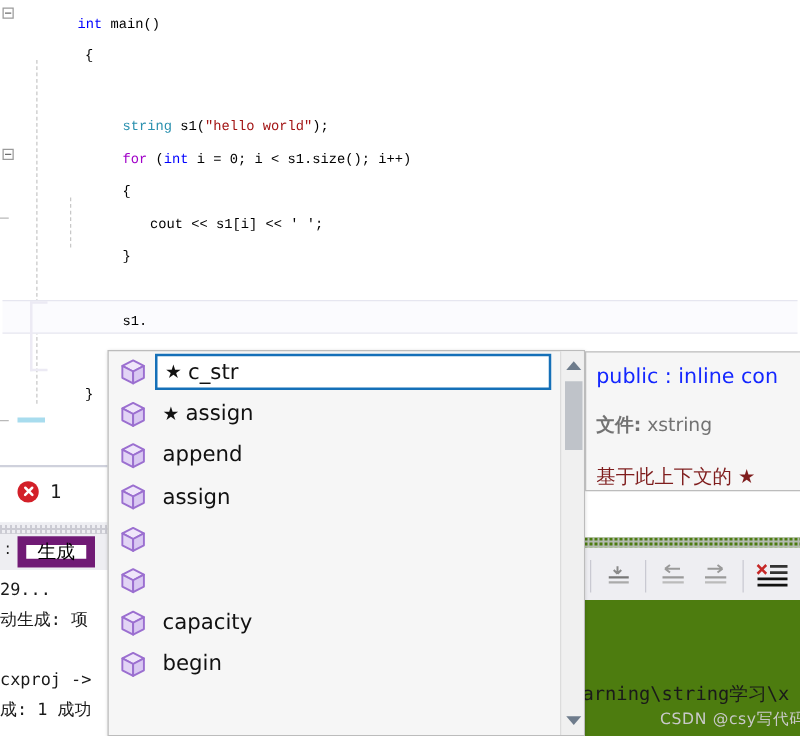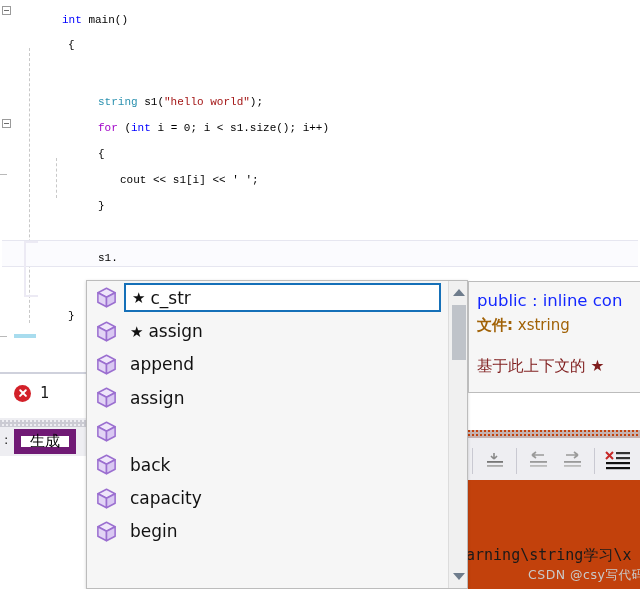--- a/index.html
+++ b/index.html
@@ -108,21 +108,21 @@
     font-size:15px;color:#000;
   }
   .out-text{
     position:absolute;left:0;top:42px;width:92px;
     font-family:"DejaVu Sans Mono","Liberation Mono",monospace;
     font-size:13.5px;line-height:24px;color:#1a1a1a;white-space:pre;
   }
 
   
   .out-right{
-    position:absolute;left:466px;top:430px;width:174px;height:159px;background:#c2410c;
+    position:absolute;left:466px;top:430px;width:174px;height:159px;background:#4d7c0f;
   }
   .grip-r{
     position:absolute;left:0;top:0;width:174px;height:8px;
     background:
       repeating-linear-gradient(90deg,#c6c6ce 0 2px,transparent 2px 4px),
       repeating-linear-gradient(0deg,#c6c6ce 0 2px,transparent 2px 4px);
     background-size:4px 4px;opacity:.85;
   }
   .toolstrip-r{
     position:absolute;left:0;top:8px;width:174px;height:42px;background:#eeeef2;}
@@ -191,22 +191,23 @@
   .tip{
     position:absolute;left:468px;top:281px;width:176px;height:112px;
     background:#f6f6f6;border:1px solid #bcbcbc;box-sizing:border-box;
     padding:7px 6px 0 8px;
   }
   .tip-sig{
     font-size:16.5px;color:#1427ff;white-space:nowrap;line-height:24px;
     font-family:"DejaVu Sans","Liberation Sans",sans-serif;
   }
   .tip-file{
-    font-size:15px;color:#a16207;white-space:nowrap;line-height:24px;
-    font-family:"DejaVu Sans","Liberation Sans",sans-serif;
+    font-size:15px;color:#737373;white-space:nowrap;line-height:24px;
+    font-family:"DejaVu Sans","Liberation Sans",sans-serif;
+    margin-top:15px;
   }
   .tip-file b{font-weight:bold;}
   .tip-sep{height:18px;}
   .tip-note{
     font-size:15.5px;color:#7f1d1d;white-space:nowrap;line-height:22px;
     font-family:"DejaVu Sans","Liberation Sans",sans-serif;
   }
 </style>
 </head>
 <body>
@@ -241,20 +242,21 @@
       <span class="err-count">1</span>
     </div>
   </div>
 
   <div class="outwin">
     <div class="out-toolstrip">
       <div class="grip"></div>
       <div class="out-label" style="left:4px;">:</div>
       <div class="out-combo">生成</div>
     </div>
+    <div class="out-text" id="outleft"><div>29...</div><div>动生成: 项</div><div>&nbsp;</div><div>cxproj -&gt;</div><div>成: 1 成功</div></div>
   </div>
 
   <div class="out-right">
     <div class="grip-r"></div>
     <div class="toolstrip-r">
       <div class="sep" style="left:6px;"></div>
 
       <div class="tbtn" style="left:16px;">
         <svg width="30" height="22" viewBox="0 0 30 22">
           <path d="M12 3 v6 M12 9 l-3 -3 M12 9 l3 -3" stroke="#8a8a8a" stroke-width="1.6" fill="none"></path>
@@ -354,23 +356,20 @@
   <path d="M21 7 L21 17 L12 21.6 L12 11.7 Z" fill="#d9c8f2" stroke="#9b6fd0" stroke-width="1.6" stroke-linejoin="round"></path>
 </svg></span>
         </div>
         <div class="ac-item">
           <span class="cube">
 <svg width="23" height="23" viewBox="0 0 24 24">
   <path d="M12 2.4 L21 7 L12 11.7 L3 7 Z" fill="#efe6fa" stroke="#9b6fd0" stroke-width="1.6" stroke-linejoin="round"></path>
   <path d="M3 7 L3 17 L12 21.6 L12 11.7 Z" fill="#e2d4f5" stroke="#9b6fd0" stroke-width="1.6" stroke-linejoin="round"></path>
   <path d="M21 7 L21 17 L12 21.6 L12 11.7 Z" fill="#d9c8f2" stroke="#9b6fd0" stroke-width="1.6" stroke-linejoin="round"></path>
 </svg></span>
-          <span class="ac-label-wrap">
-            <span class="ac-text">back</span>
-          </span>
         </div>
         <div class="ac-item">
           <span class="cube">
 <svg width="23" height="23" viewBox="0 0 24 24">
   <path d="M12 2.4 L21 7 L12 11.7 L3 7 Z" fill="#efe6fa" stroke="#9b6fd0" stroke-width="1.6" stroke-linejoin="round"></path>
   <path d="M3 7 L3 17 L12 21.6 L12 11.7 Z" fill="#e2d4f5" stroke="#9b6fd0" stroke-width="1.6" stroke-linejoin="round"></path>
   <path d="M21 7 L21 17 L12 21.6 L12 11.7 Z" fill="#d9c8f2" stroke="#9b6fd0" stroke-width="1.6" stroke-linejoin="round"></path>
 </svg></span>
           <span class="ac-label-wrap">
             <span class="ac-text">capacity</span>

